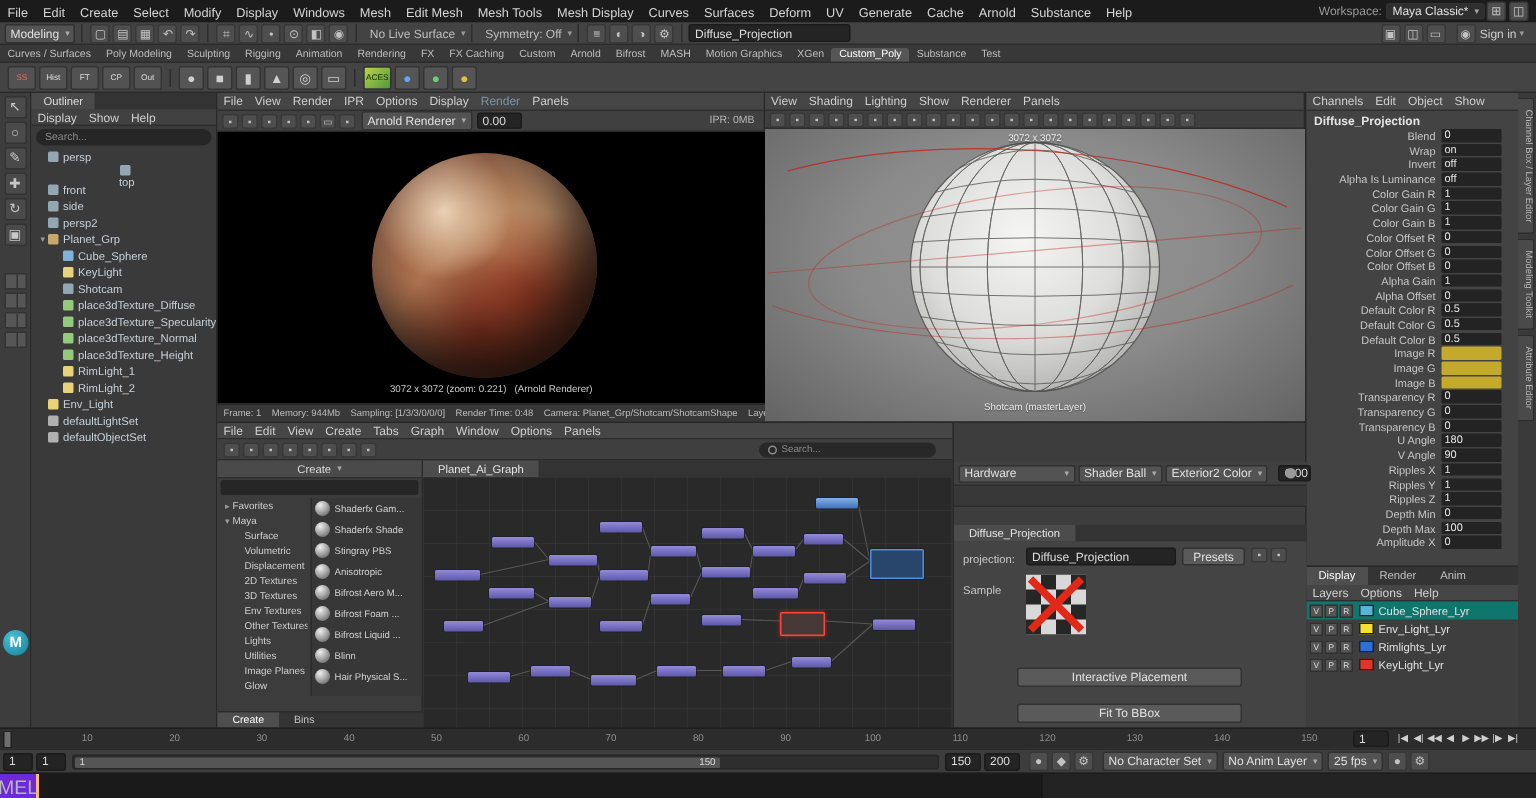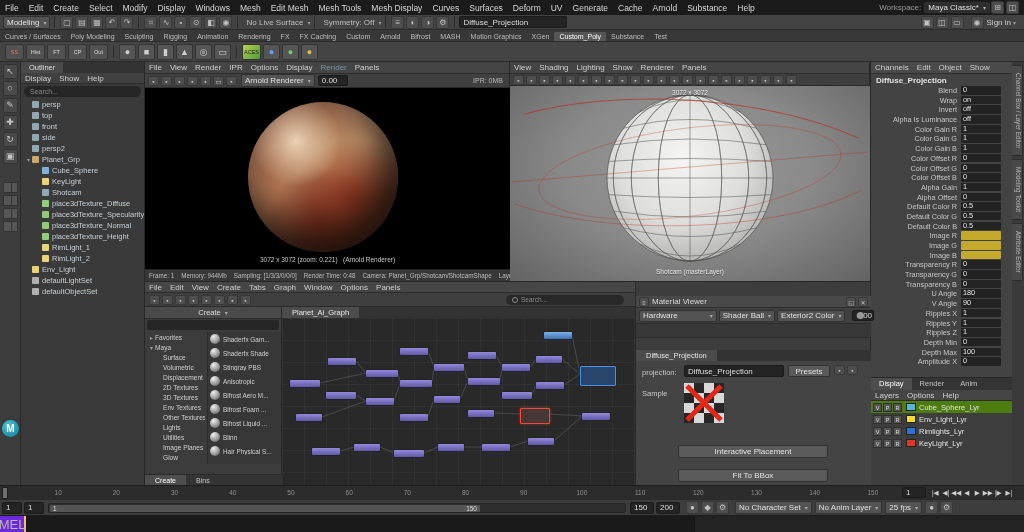--- a/index.html
+++ b/index.html
@@ -75,21 +75,21 @@
   .cbrow .lab{width:90px;text-align:right;font-size:7.3px;color:#c6c6c6;padding-right:4px;white-space:nowrap;overflow:hidden;flex:none;}
   .cbrow .val{width:40px;height:8.5px;background:#232323;border-radius:1px;font-size:7.3px;color:#e6e6e6;line-height:8.5px;padding-left:2px;flex:none;}
   .cbrow .val.conn{background:#c3a92c;}
   
   #layered{left:870px;top:377px;width:142px;height:108px;background:#3e3e3e;border-left:1px solid #282828;border-top:1px solid #282828;}
   #ld-tabs{height:12px;display:flex;background:#343434;}
   .ld-tab{font-size:7.5px;color:#c0c0c0;padding:0 8px;line-height:12px;}
   .ld-tab.active{background:#4e4e4e;color:#fff;}
   #ld-menus{height:11px;display:flex;align-items:center;background:#454545;border-bottom:1px solid #2d2d2d;}
   .ld-row{display:flex;align-items:center;height:12px;padding-left:2px;}
-  .ld-row.selected{background:#4d7c0f;}
+  .ld-row.selected{background:#0f766e;}
   .ld-tog{width:9px;height:9px;background:#555;border:1px solid #303030;font-size:5.5px;color:#ddd;text-align:center;line-height:8px;margin-right:1px;flex:none;}
   .ld-swatch{width:10px;height:8px;border:1px solid #222;margin:0 3px;flex:none;}
   .ld-name{font-size:7.5px;color:#e2e2e2;white-space:nowrap;}
   
   #rightstrip{left:1012px;top:62px;width:12px;height:423px;background:#3a3a3a;}
   .vtab{writing-mode:vertical-rl;font-size:6.3px;color:#b8b8b8;background:#4a4a4a;border:1px solid #2d2d2d;border-left:none;padding:7px 0;margin:3px 0 0 0;width:11px;text-align:center;border-radius:0 2px 2px 0;white-space:nowrap;}
   
   #hypershade{left:145px;top:281px;width:490px;height:204px;background:#3e3e3e;border-top:1px solid #272727;}
   #hs-menus{height:11px;display:flex;align-items:center;background:#464646;border-bottom:1px solid #2d2d2d;}
   #hs-toolbar{height:14px;display:flex;align-items:center;background:#3f3f3f;border-bottom:1px solid #2b2b2b;padding:0 3px;}
@@ -301,21 +301,21 @@
     </div>
   <div id="outl-search">
       <span>Search...</span>
     </div>
   <div id="outl-tree">
       <div class="outl-row" style="padding-left: 4px;">
         <span class="outl-arrow"></span>
         <span class="outl-ico" style="background: rgb(147, 167, 178);"></span>
         <span>persp</span>
       </div>
-      <div class="outl-row" style="padding-left: 4px;">
+      <div class="outl-row" style="padding-left: 4px; flex-direction: column;">
         <span class="outl-arrow"></span>
         <span class="outl-ico" style="background: rgb(147, 167, 178);"></span>
         <span>top</span>
       </div>
       <div class="outl-row" style="padding-left: 4px;">
         <span class="outl-arrow"></span>
         <span class="outl-ico" style="background: rgb(147, 167, 178);"></span>
         <span>front</span>
       </div>
       <div class="outl-row" style="padding-left: 4px;">
@@ -878,28 +878,20 @@
       <div class="gnode" style="left: 156px; top: 126px; width: 26px;"></div>
       <div class="gnode" style="left: 200px; top: 126px; width: 28px;"></div>
       <div class="gnode" style="left: 246px; top: 120px; width: 26px;"></div>
       <div class="gnode r" style="left: 238px; top: 90px; width: 30px;"></div>
       <div class="gnode B" style="left: 298px; top: 48px; width: 36px;"></div>
       <div class="gnode" style="left: 300px; top: 95px; width: 28px;"></div>
     </div>
 </div>
 
 <div id="rightcol" class="abs">
-  <div id="mv-title" class="ptitle">
-    <span class="icon-box" style="width:10px;height:10px;font-size:6px;margin:0 3px;">≡</span>
-    <span>Material Viewer</span>
-    <span style="margin-left:auto;margin-right:2px;" class="row">
-      <span class="icon-box" style="width:10px;height:10px;font-size:6px;">◱</span>
-      <span class="icon-box" style="width:10px;height:10px;font-size:6px;">✕</span>
-    </span>
-  </div>
   <div id="mv-toolbar">
     <span class="sel" style="height:12px;gap:28px;">
         <span>Hardware</span>
         <span class="arr">▾</span>
       </span>
     <span class="sel" style="height:12px;margin-left:2px;">
         <span>Shader Ball</span>
         <span class="arr">▾</span>
       </span>
     <span class="sel" style="height:12px;margin-left:2px;">

